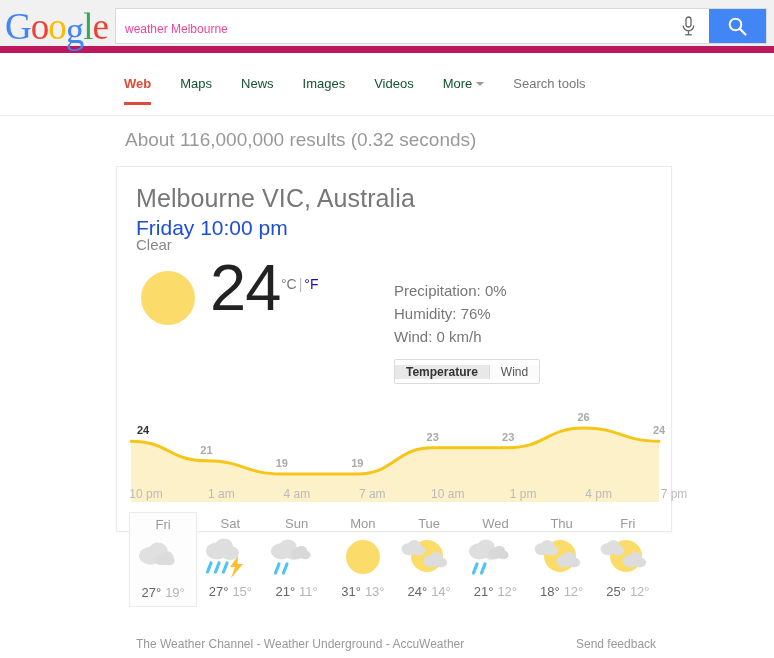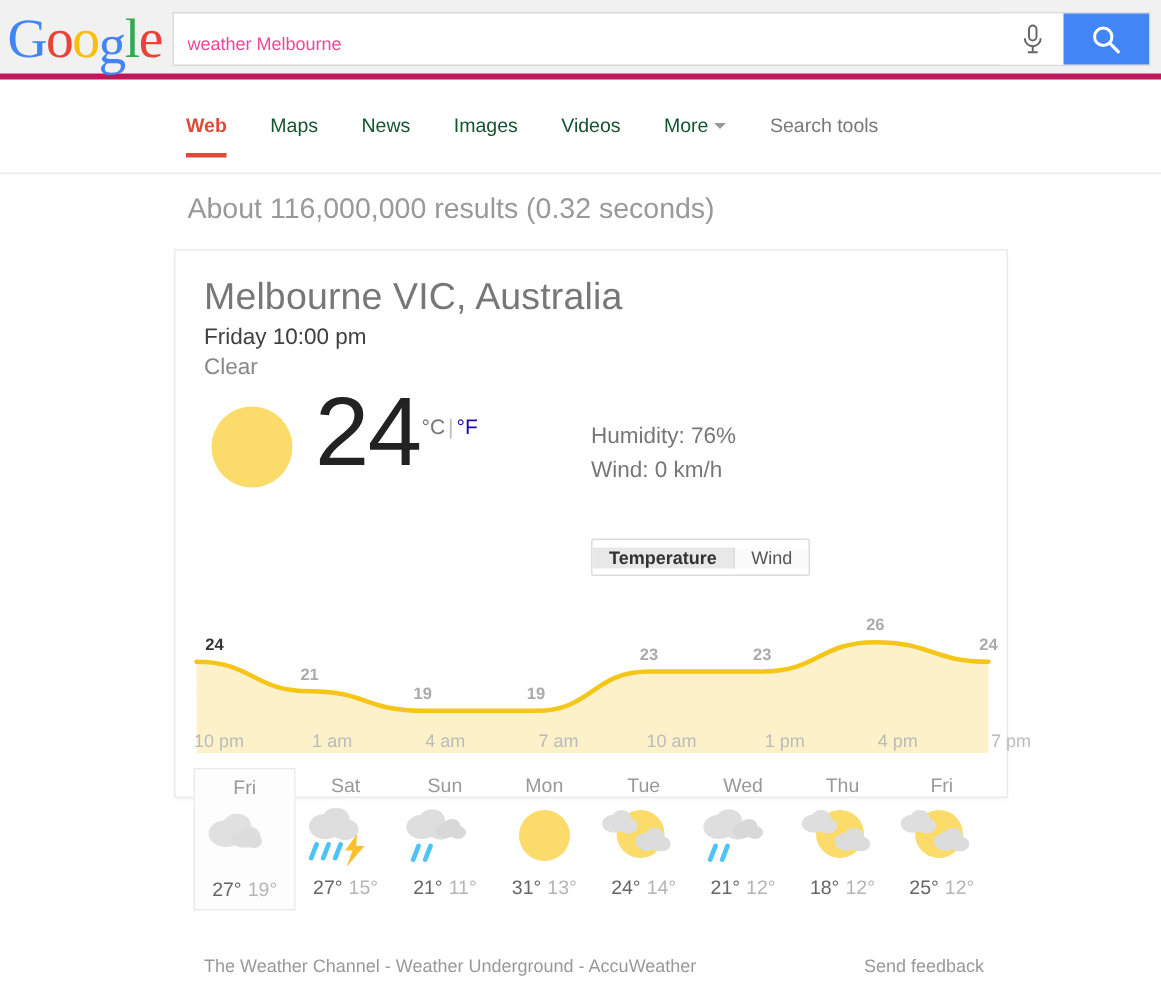--- a/index.html
+++ b/index.html
@@ -10,21 +10,21 @@
     font-family:"Liberation Sans", sans-serif;
     -webkit-font-smoothing:antialiased;
     overflow:hidden;
     position:relative;
   }
 
   
   #header {
     position:absolute; left:0; top:0; width:774px; height:53px;
     background:#f1f1f1;
-    border-bottom:4px solid #be185d;
+    border-bottom:7px solid #be185d;
   }
   #logo {
     position:absolute; left:5px; top:8px;
     font-family:"Liberation Serif", serif;
     font-size:37px; line-height:37px;
     letter-spacing:-1px;
     user-select:none;
   }
   #logo span { display:inline-block; }
   #logo .low-g { position:relative; top:4px; }
@@ -100,21 +100,21 @@
     box-shadow:0 1px 2px rgba(0,0,0,0.04);
   }
 
   #city {
     position:absolute; left:19px; top:17px;
     font-size:25px; color:#777777; font-weight:normal;
     letter-spacing:0.1px;
   }
   #datetime {
     position:absolute; left:19px; top:49px;
-    font-size:15px; color:#404040;
+    font-size:21px; color:#1d4ed8;
   }
   #condition {
     position:absolute; left:19px; top:69px;
     font-size:15px; color:#888888;
   }
 
   #sun-icon {
     position:absolute; left:24px; top:104px;
     width:54px; height:54px; border-radius:50%;
     background:#fbdb6a;
@@ -272,20 +272,21 @@
   <div id="datetime">Friday 10:00 pm</div>
   <div id="condition">Clear</div>
 
   <div id="sun-icon"></div>
   <div id="big-temp">24</div>
   <div id="unit-toggle">
     <span class="u-sel">°C</span><span class="u-sep">|</span><span class="u-link">°F</span>
   </div>
 
   <div id="details">
+    <div>Precipitation: 0%</div>
     <div>Humidity: 76%</div>
     <div>Wind: 0 km/h</div>
   </div>
 
   <div id="metric-tabs">
     <div class="metric-tab active">Temperature</div>
     <div class="metric-tab">Wind</div>
   </div>
 
   <div id="chart-area">

